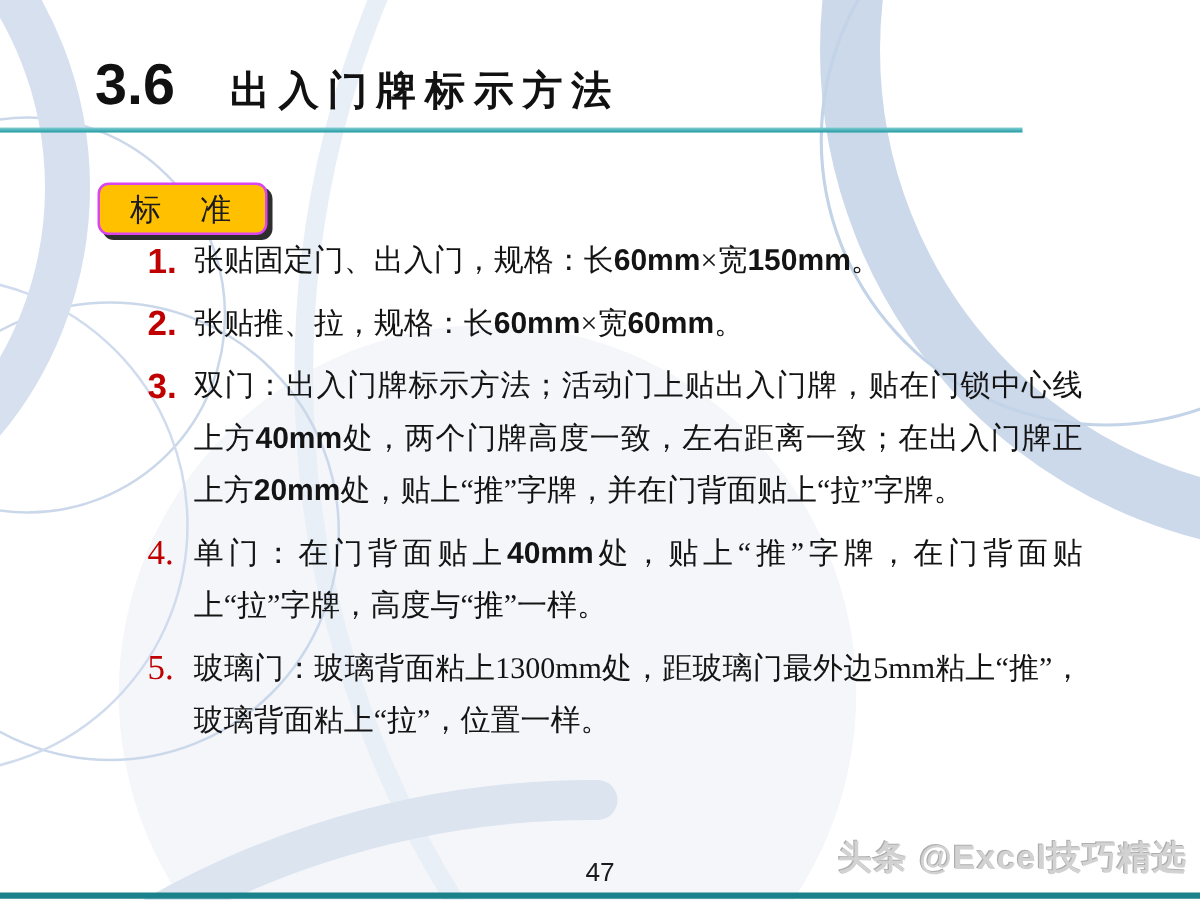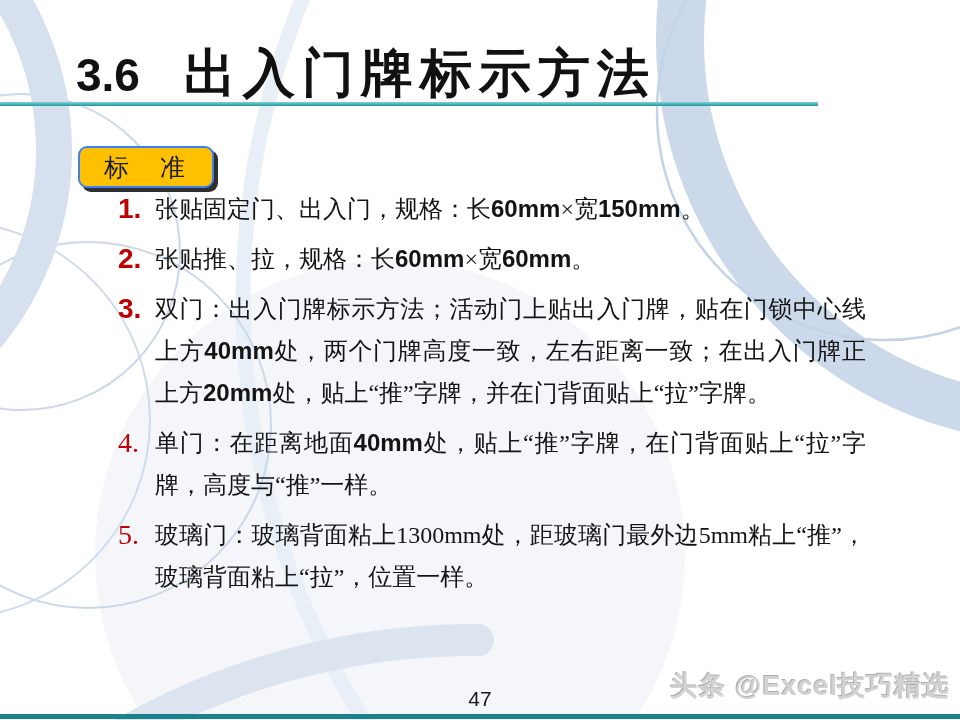--- a/index.html
+++ b/index.html
@@ -18,34 +18,34 @@
     position: absolute; left: 76px; top: 44px;
     display: flex; align-items: baseline; gap: 44px;
     color: #111111;
   }
   .title-num {
     font-family: "Liberation Sans", sans-serif;
     font-weight: bold; font-size: 46px; line-height: 1;
   }
   .title-cn {
     font-family: "DejaVu Serif", serif;
-    font-weight: bold; font-size: 52px; line-height: 1.1;
+    font-weight: bold; font-size: 32px; line-height: 1.1;
     letter-spacing: 7px;
   }
   .title-rule {
     position: absolute; left: 0; top: 102px;
     width: 818px; height: 4px;
     background: linear-gradient(#84cfd4, #1f99a1);
   }
 
   .badge {
     position: absolute; left: 78px; top: 146px;
     width: 132px; height: 38px;
     background: #ffc000;
-    border: 2px solid #3b82f6;
+    border: 2px solid #d946ef;
     border-radius: 9px;
     box-shadow: 4px 4px 0 #2e2e2e;
     display: flex; align-items: center; justify-content: center;
     font-size: 25px; color: #1c1c1c; letter-spacing: 3px;
   }
 
   .list { position: absolute; left: 118px; top: 188px; width: 748px; }
   .item { display: flex; margin-bottom: 8px; }
   .marker {
     flex: 0 0 37px; width: 37px;
@@ -116,21 +116,21 @@
         <div class="item">
           <span class="marker sans">2.</span>
           <div class="itext"><span>张贴推、拉，规格：长</span><span class="seg-b">60mm</span><span>×宽</span><span class="seg-b">60mm</span><span>。</span></div>
         </div>
         <div class="item">
           <span class="marker sans">3.</span>
           <div class="itext"><span>双门：出入门牌标示方法；活动门上贴出入门牌，贴在门锁中心线上方</span><span class="seg-b">40mm</span><span>处，两个门牌高度一致，左右距离一致；在出入门牌正上方</span><span class="seg-b">20mm</span><span>处，贴上“推”字牌，并在门背面贴上“拉”字牌。</span></div>
         </div>
         <div class="item">
           <span class="marker serif">4.</span>
-          <div class="itext"><span>单门：在距离地面</span><span class="seg-b">40mm</span><span>处，贴上“推”字牌，在门背面贴上“拉”字牌，高度与“推”一样。</span></div>
+          <div class="itext"><span>单门：在门背面贴上</span><span class="seg-b">40mm</span><span>处，贴上“推”字牌，在门背面贴上“拉”字牌，高度与“推”一样。</span></div>
         </div>
         <div class="item">
           <span class="marker serif">5.</span>
           <div class="itext"><span>玻璃门：玻璃背面粘上</span><span class="seg-r">1300mm</span><span>处，距玻璃门最外边</span><span class="seg-r">5mm</span><span>粘上“推”，玻璃背面粘上“拉”，位置一样。</span></div>
         </div>
       </div>
 
     <div class="page-num">47</div>
 
     <div class="watermark">头条 @Excel技巧精选</div>

